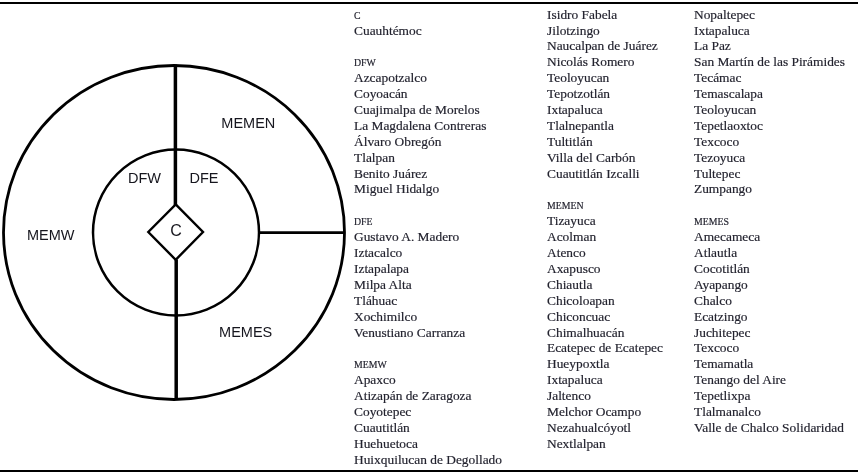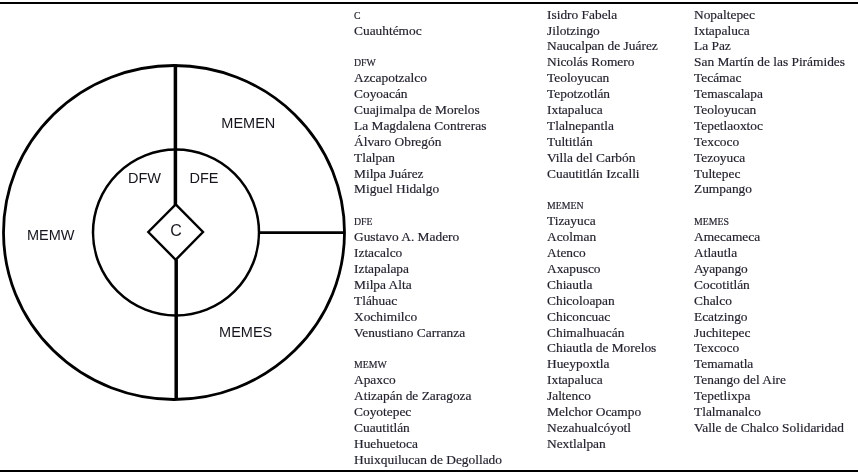--- a/index.html
+++ b/index.html
@@ -38,21 +38,21 @@
 <div><span class="hd">C</span></div>
 <div>Cuauhtémoc</div>
 <div>&nbsp;</div>
 <div><span class="hd">DFW</span></div>
 <div>Azcapotzalco</div>
 <div>Coyoacán</div>
 <div>Cuajimalpa de Morelos</div>
 <div>La Magdalena Contreras</div>
 <div>Álvaro Obregón</div>
 <div>Tlalpan</div>
-<div>Milpa Juárez</div>
+<div>Benito Juárez</div>
 <div>Miguel Hidalgo</div>
 <div>&nbsp;</div>
 <div><span class="hd">DFE</span></div>
 <div>Gustavo A. Madero</div>
 <div>Iztacalco</div>
 <div>Iztapalapa</div>
 <div>Milpa Alta</div>
 <div>Tláhuac</div>
 <div>Xochimilco</div>
 <div>Venustiano Carranza</div>
@@ -81,21 +81,21 @@
 <div>&nbsp;</div>
 <div><span class="hd">MEMEN</span></div>
 <div>Tizayuca</div>
 <div>Acolman</div>
 <div>Atenco</div>
 <div>Axapusco</div>
 <div>Chiautla</div>
 <div>Chicoloapan</div>
 <div>Chiconcuac</div>
 <div>Chimalhuacán</div>
-<div>Chiautla de Morelos</div>
+<div>Ecatepec de Ecatepec</div>
 <div>Hueypoxtla</div>
 <div>Ixtapaluca</div>
 <div>Jaltenco</div>
 <div>Melchor Ocampo</div>
 <div>Nezahualcóyotl</div>
 <div>Nextlalpan</div>
 </div>
 
 <div class="col" style="left:694px;top:6.7px;">
 <div>Nopaltepec</div>
@@ -107,22 +107,22 @@
 <div>Teoloyucan</div>
 <div>Tepetlaoxtoc</div>
 <div>Texcoco</div>
 <div>Tezoyuca</div>
 <div>Tultepec</div>
 <div>Zumpango</div>
 <div>&nbsp;</div>
 <div><span class="hd">MEMES</span></div>
 <div>Amecameca</div>
 <div>Atlautla</div>
+<div>Cocotitlán</div>
 <div>Ayapango</div>
-<div>Cocotitlán</div>
 <div>Chalco</div>
 <div>Ecatzingo</div>
 <div>Juchitepec</div>
 <div>Texcoco</div>
 <div>Temamatla</div>
 <div>Tenango del Aire</div>
 <div>Tepetlixpa</div>
 <div>Tlalmanalco</div>
 <div>Valle de Chalco Solidaridad</div>
 </div>

